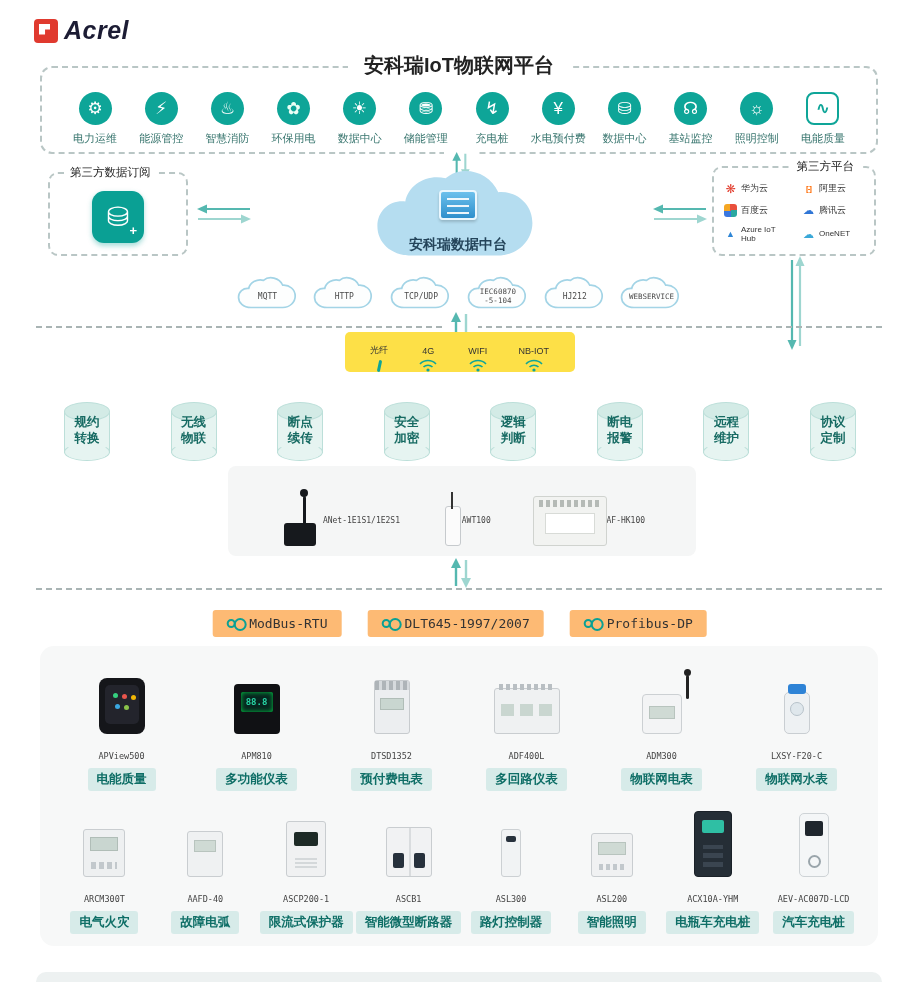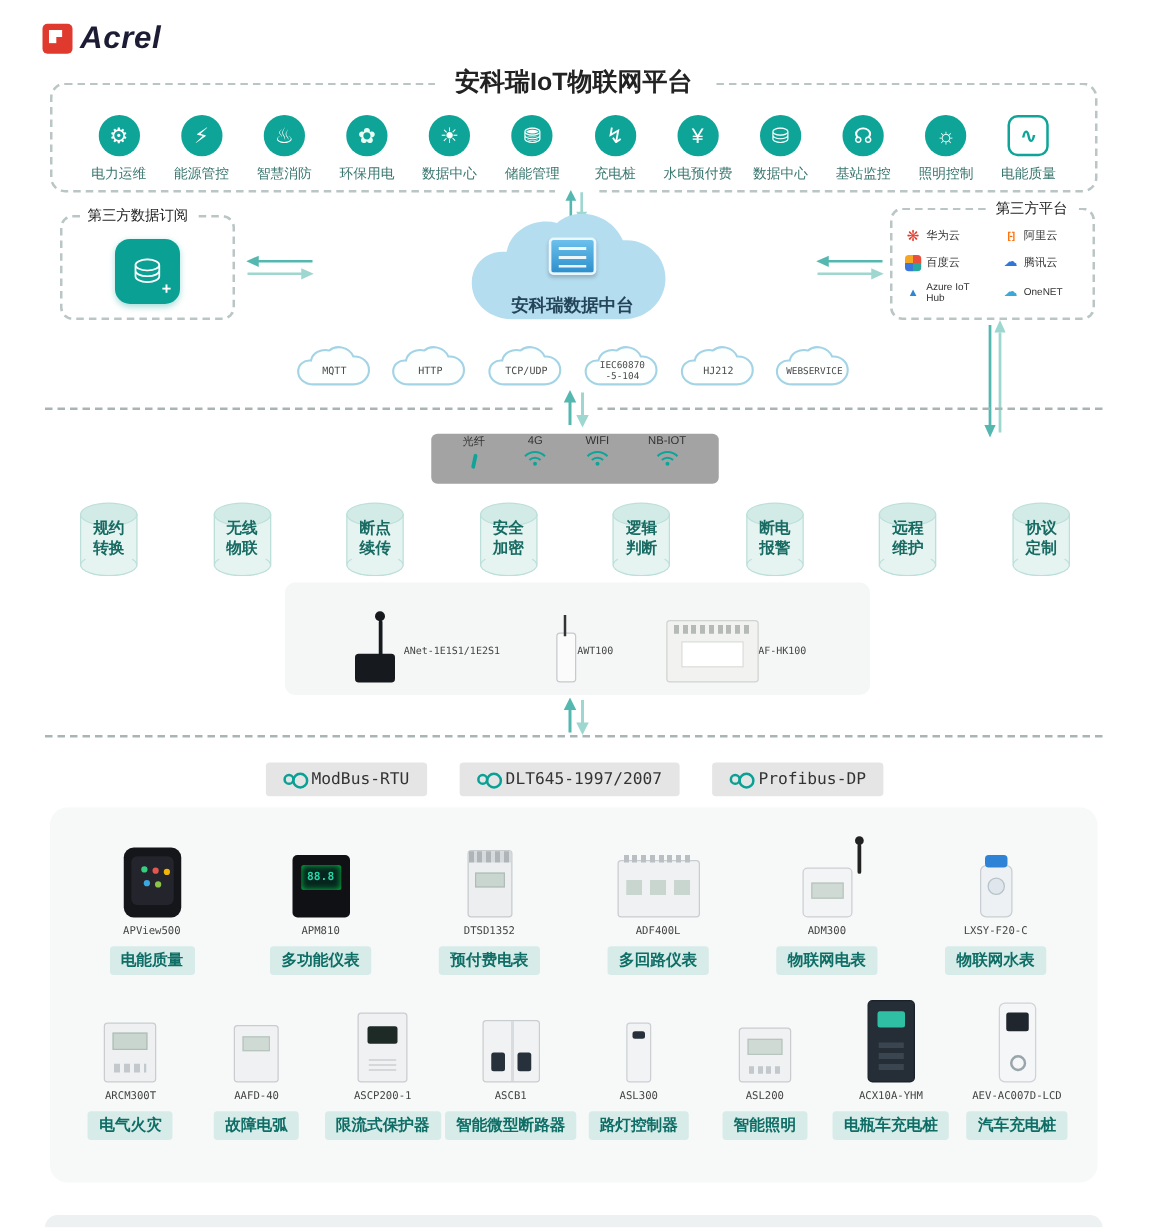--- a/index.html
+++ b/index.html
@@ -66,22 +66,22 @@
   .pcloud{position:relative;width:68px;height:38px}
   .pcloud svg{position:absolute;inset:0;width:100%;height:100%}
   .pcloud-label{position:absolute;inset:4px 0 0 0;display:flex;align-items:center;justify-content:center;
     font-size:8px;color:#4a4a4a;text-align:center;white-space:pre-line;line-height:1.15;font-family:"DejaVu Sans Mono",monospace}
 
   
   .divider{left:36px;width:846px;border-top:2px dashed #a9b4b4;height:0}
   .updown{background:#fff;padding:0 3px;line-height:0}
 
   
-  .conn-bar{left:50%;transform:translateX(-50%);top:347px;width:230px;height:40px;background:#a3a3a3;border-radius:5px;
-    display:flex;align-items:flex-start;justify-content:space-around;padding:0 10px}
+  .conn-bar{left:50%;transform:translateX(-50%);top:332px;width:230px;height:40px;background:#fde047;border-radius:5px;
+    display:flex;align-items:flex-end;justify-content:space-around;padding:0 10px}
   .conn-item{display:flex;flex-direction:column;align-items:center;gap:3px}
   .conn-label{font-size:9px;color:#333;white-space:nowrap}
   .fiber-ic{width:3px;height:12px;background:#0ea598;border-radius:2px;transform:rotate(12deg)}
 
   
   .caps{left:64px;top:402px;width:792px;display:flex;justify-content:space-between}
   .cap-cyl{position:relative;width:46px;height:42px;background:#e6f4f1;border-left:1px solid #bcdfd9;border-right:1px solid #bcdfd9;margin-top:9px}
   .cap-cyl::before{content:"";position:absolute;top:-9px;left:-1px;right:-1px;height:17px;border-radius:50%;
     background:#d3ebe6;border:1px solid #bcdfd9}
   .cap-cyl::after{content:"";position:absolute;bottom:-8px;left:-1px;right:-1px;height:16px;border-radius:50%;
@@ -101,33 +101,33 @@
   .anet .tip{position:absolute;left:21px;top:-3px;width:8px;height:8px;background:#16191d;border-radius:50%}
   .awt{position:relative;width:20px;height:54px}
   .awt::before{content:"";position:absolute;bottom:0;left:3px;width:14px;height:38px;background:#fbfbfb;border:1px solid #c6cacd;border-radius:3px}
   .awt::after{content:"";position:absolute;left:9px;top:0;width:2px;height:17px;background:#333}
   .afhk{position:relative;width:74px;height:50px;background:#f2f3f1;border:1px solid #d0d3cf;border-radius:3px}
   .afhk::before{content:"";position:absolute;top:3px;left:5px;right:5px;height:7px;background:repeating-linear-gradient(90deg,#b5bab6 0 4px,transparent 4px 7px)}
   .afhk::after{content:"";position:absolute;top:16px;left:11px;right:11px;height:19px;background:#fff;border:1px solid #d8dbd7}
 
   
   .chips{left:50%;transform:translateX(-50%);top:610px;display:flex;gap:26px}
-  .chip{height:27px;background:#e5e5e5;border-radius:3px;display:flex;align-items:center;gap:9px;padding:0 14px;
+  .chip{height:27px;background:#fdba74;border-radius:3px;display:flex;align-items:center;gap:9px;padding:0 14px;
     font-family:"DejaVu Sans Mono",monospace;font-size:13px;color:#333;white-space:nowrap}
   .chip-ic{width:9px;height:9px;border:2px solid #0aa094;border-radius:50%;position:relative;flex:0 0 auto;margin-right:5px}
   .chip-ic::after{content:"";position:absolute;left:5px;top:-3px;width:9px;height:9px;border:2px solid #0aa094;border-radius:50%}
 
   
   .dev-box{left:40px;top:646px;width:838px;height:300px;background:#f7f8f8;border-radius:14px}
   .dev-row{display:flex;justify-content:space-around;padding:0 14px}
   .dev-row.r1{margin-top:18px}
   .dev-row.r2{margin-top:16px}
   .dev-cell{display:flex;flex-direction:column;align-items:center;width:104px}
   .dev-img{height:70px;display:flex;align-items:flex-end;justify-content:center}
-  .dev-model{margin:6px 0 7px;font-family:"DejaVu Sans Mono",monospace;font-size:8.5px;color:#444;white-space:nowrap}
+  .dev-model{margin:17px 0 7px;font-family:"DejaVu Sans Mono",monospace;font-size:8.5px;color:#444;white-space:nowrap}
   .dev-chip{font-size:12.5px;font-weight:bold;color:#0e6e66;background:#d7ebe9;padding:3px 9px;border-radius:3px;white-space:nowrap}
 
   .apview{width:46px;height:56px;background:#15161a;border-radius:8px;position:relative}
   .apview::before{content:"";position:absolute;inset:7px 6px 10px;background:#23242c;border-radius:5px}
   .apview::after{content:"";position:absolute;left:14px;top:15px;width:5px;height:5px;border-radius:50%;background:#35d07f;
     box-shadow:9px 1px 0 #e8554d,18px 2px 0 #f2b705,2px 11px 0 #3aa7e0,11px 12px 0 #8bc34a}
   .am5{width:42px;height:54px;background:#46566a;border:1px solid #39485a;border-radius:4px;position:relative}
   .am5::before{content:"";position:absolute;top:6px;left:6px;right:6px;height:18px;background:#cde8e4;border-radius:2px}
   .am5::after{content:"";position:absolute;bottom:7px;left:7px;right:7px;height:12px;
     background:repeating-linear-gradient(90deg,#2f3d4e 0 5px,transparent 5px 8px)}

